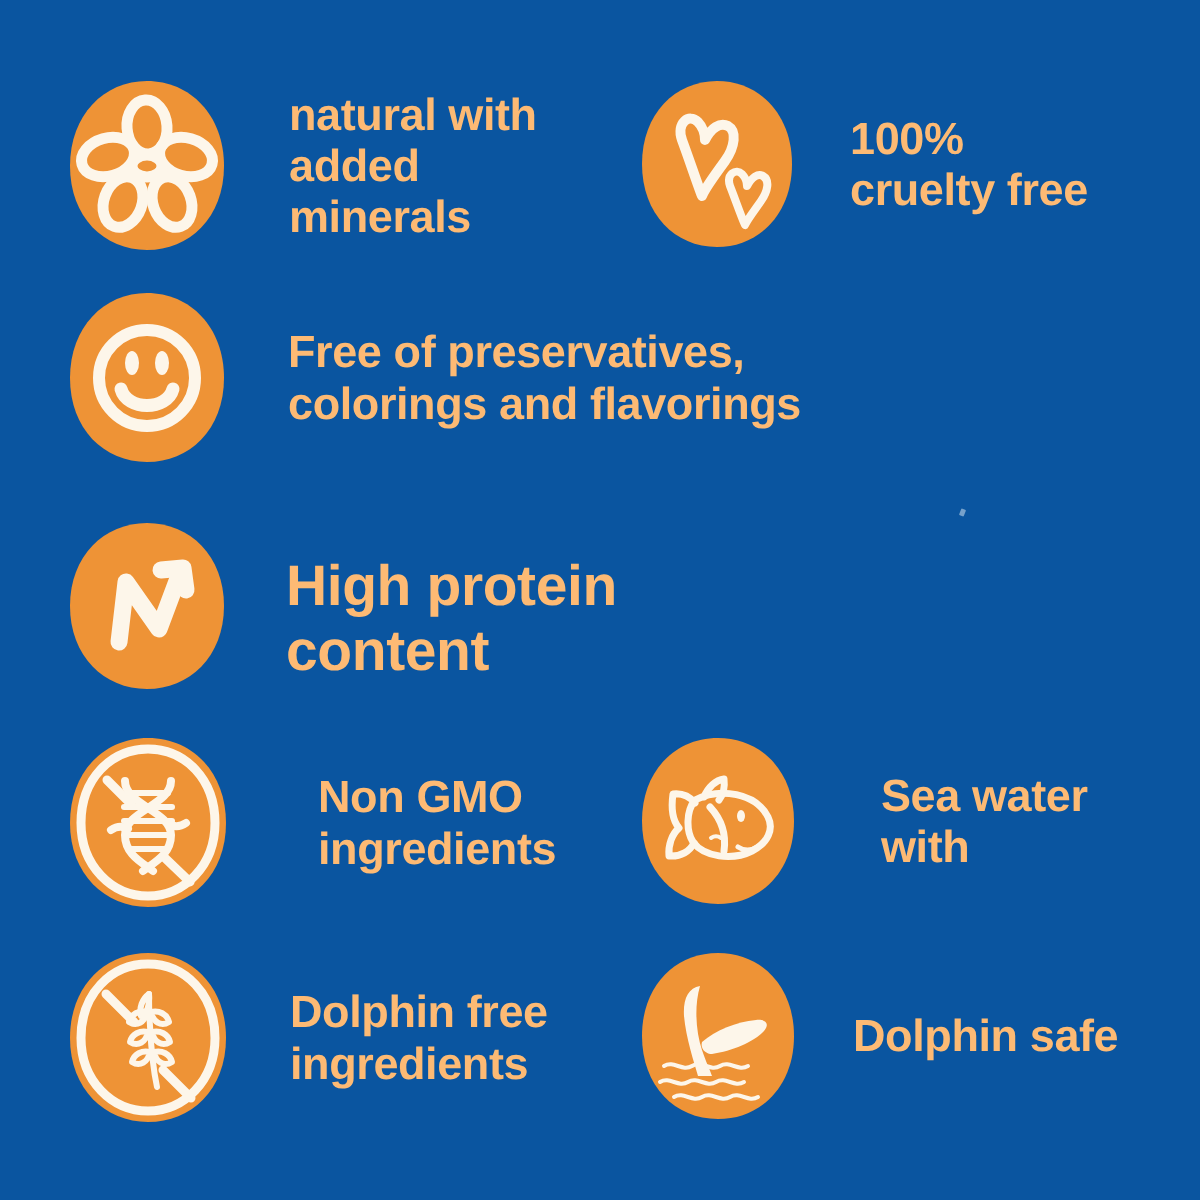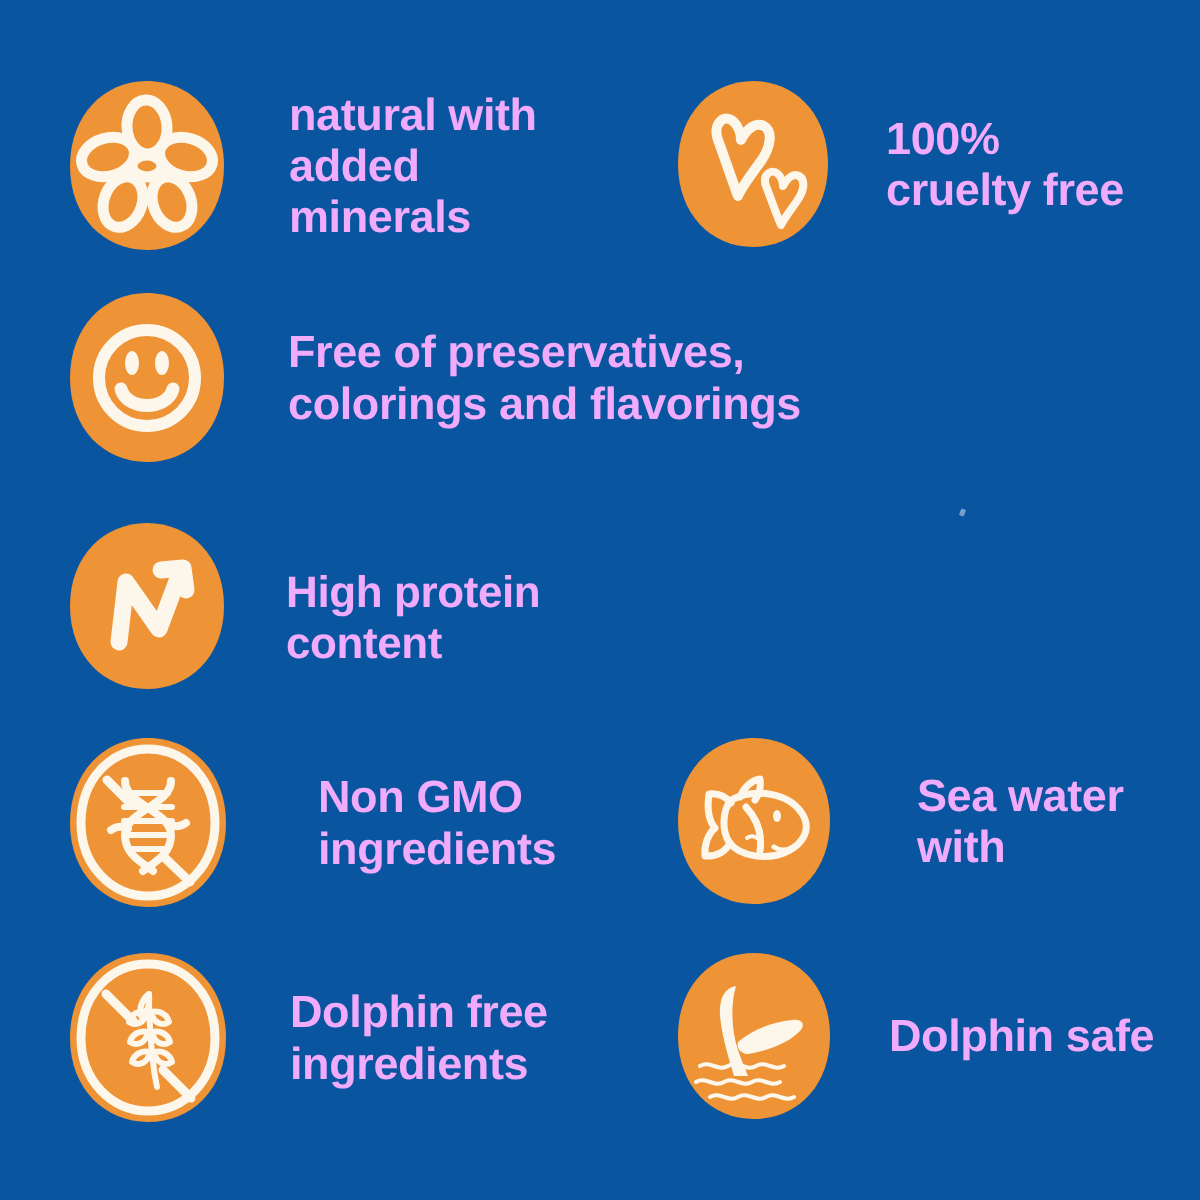--- a/index.html
+++ b/index.html
@@ -20,43 +20,43 @@
     display: flex;
     align-items: center;
   }
   .badge {
     position: relative;
     flex: 0 0 auto;
     display: block;
   }
   .badge svg { display: block; }
   .label {
-    color: #f0abfc;
+    color: #fdba74;
     font-weight: bold;
     font-family: "Liberation Sans", sans-serif;
     line-height: 1.14;
     letter-spacing: -0.4px;
     white-space: pre-line;
     text-rendering: geometricPrecision;
   }
 
   
   .r1 { top: 78px; }
   .r2 { top: 290px; }
   .r3 { top: 520px; }
   .r4 { top: 735px; gap: 28px; }
   .r5 { top: 950px; }
 
   .colL { left: 68px; }
-  .colR { left: 676px; }
+  .colR { left: 640px; }
 
   .f-natural   .label { font-size: 45px; margin-left: 63px; }
   .f-cruelty   .label { font-size: 45px; margin-left: 56px; }
   .f-free      .label { font-size: 45px; margin-left: 62px; }
-  .f-protein   .label { font-size: 44px; margin-left: 60px; margin-top: 25px; }
+  .f-protein   .label { font-size: 57px; margin-left: 60px; margin-top: 25px; }
   .f-gmo       .label { font-size: 45px; margin-left: 62px; }
   .f-sea       .label { font-size: 45px; margin-left: 57px; }
   .f-gluten    .label { font-size: 45px; margin-left: 62px; }
   .f-dolphin   .label { font-size: 45px; margin-left: 57px; }
 
   .speck {
     position: absolute;
     width: 5px;
     height: 7px;
     background: #cfe0ef;

